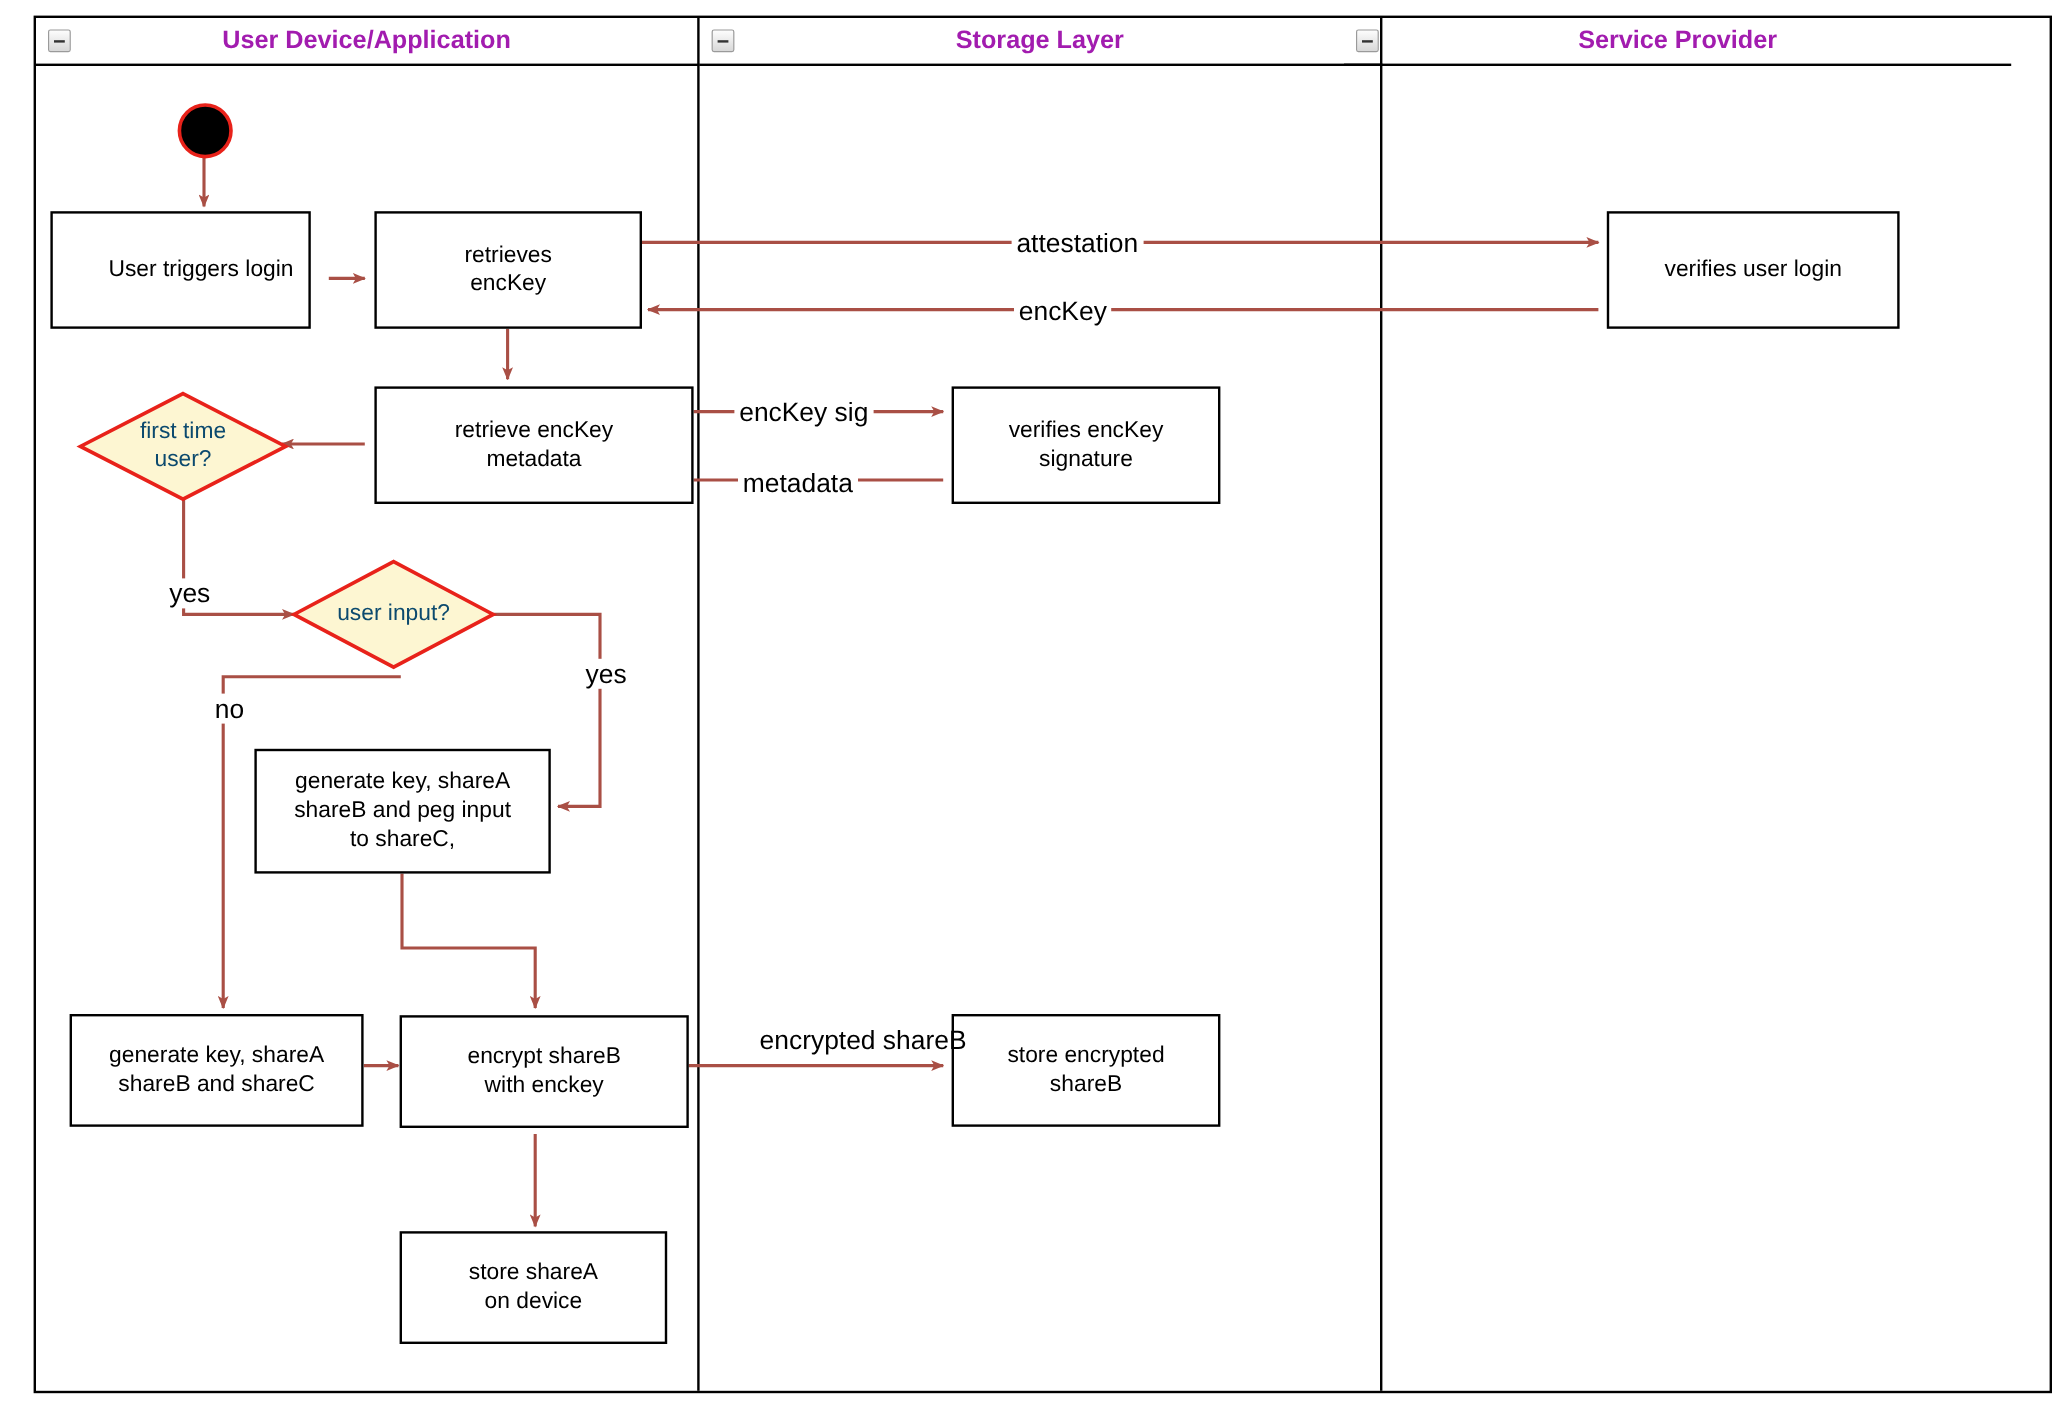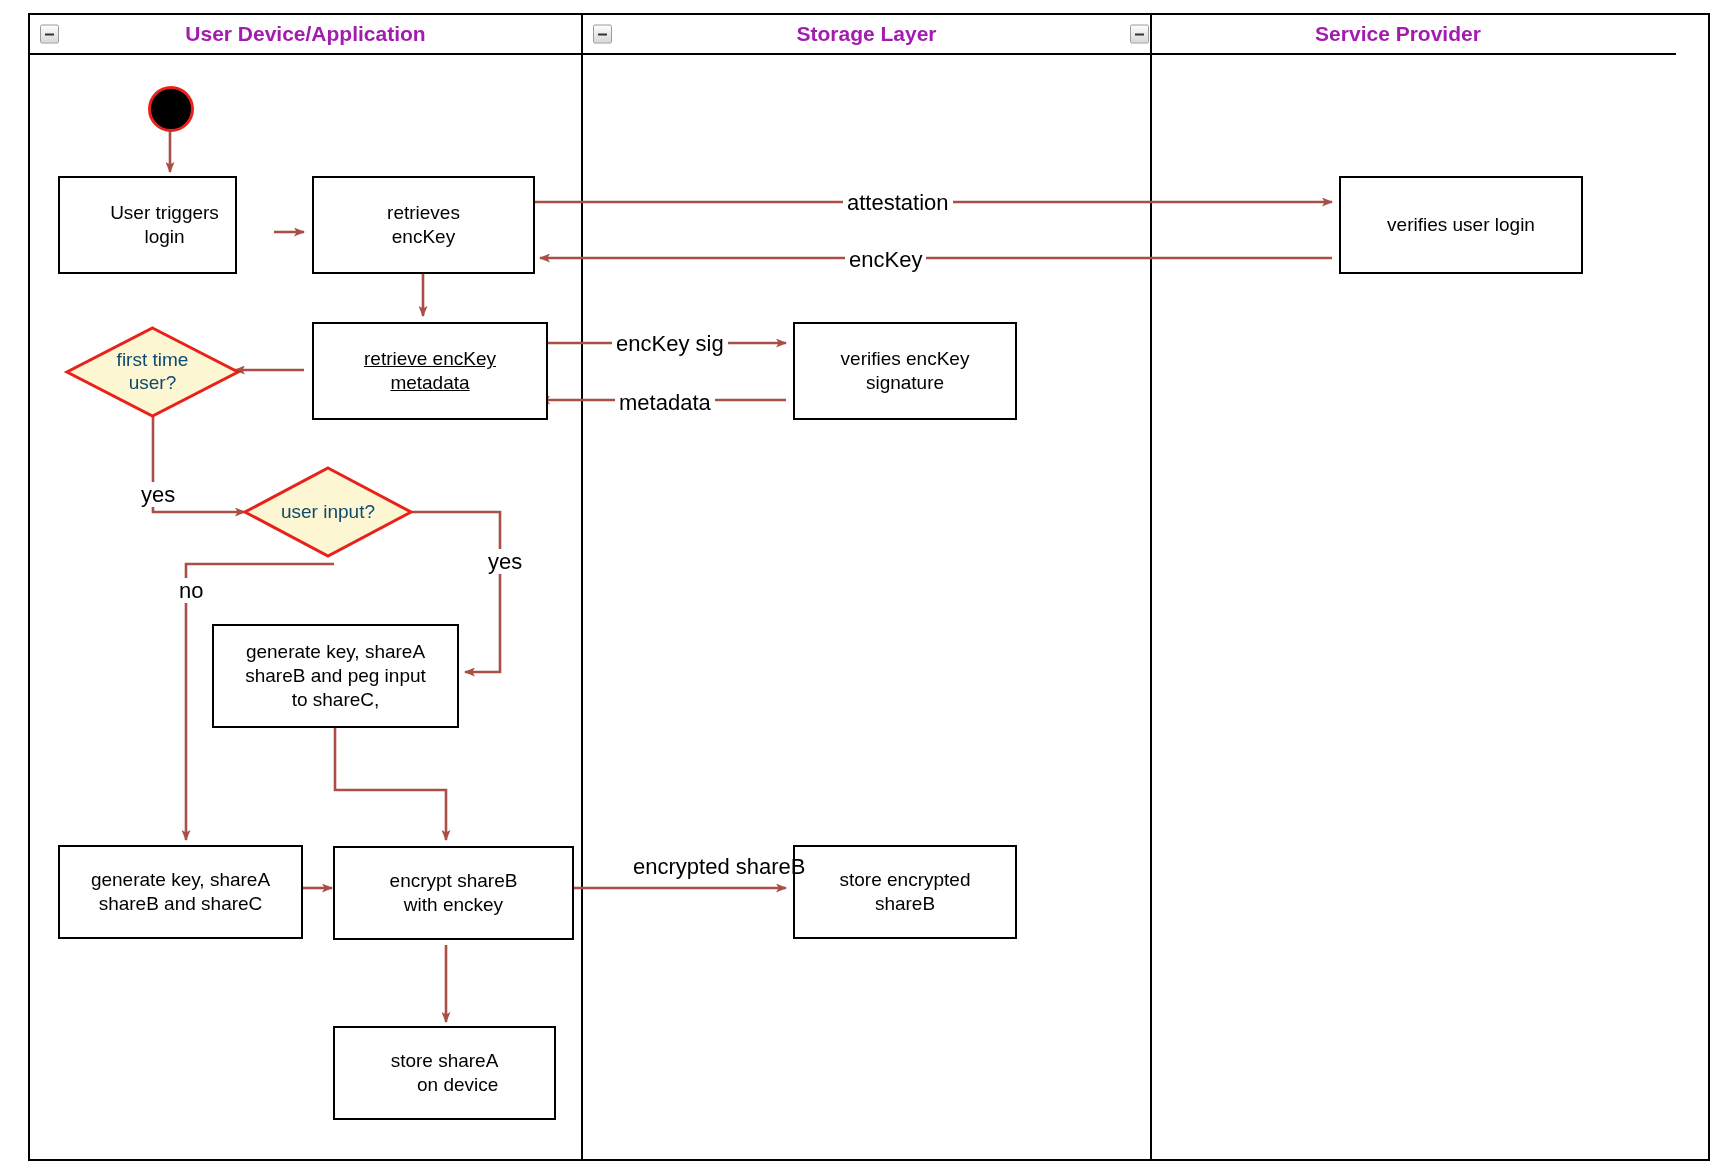--- a/index.html
+++ b/index.html
@@ -102,28 +102,28 @@
 
     <path class="edge" d="M303,888 L332,888" marker-end="url(#ah)"></path>
 
     <path class="edge" d="M556,888 L786,888" marker-end="url(#ah)"></path>
 
     <path class="edge" d="M446,945 L446,1022" marker-end="url(#ah)"></path>
   </svg>
 
   <div class="start-node" style="left:148px;top:86px;width:46px;height:46px;"></div>
 
-  <div class="act" style="left:58px;top:176px;width:179px;height:98px;padding-left:38px;">User triggers login</div>
+  <div class="act" style="left:42px;top:176px;width:217px;height:98px;padding-left:38px;">User triggers login</div>
 
   <div class="act" style="left:312px;top:176px;width:223px;height:98px;">retrieves
 encKey</div>
 
   <div class="act" style="left:1339px;top:176px;width:244px;height:98px;">verifies user login</div>
 
-  <div class="act" style="left:312px;top:322px;width:236px;height:98px;text-decoration:underline;">retrieve encKey
+  <div class="act" style="left:312px;top:322px;width:266px;height:98px;">retrieve encKey
 metadata</div>
 
   <div class="act" style="left:793px;top:322px;width:224px;height:98px;">verifies encKey signature</div>
 
   <div class="diamond-wrap" style="left:65px;top:326px;width:175px;height:92px;">
     <svg width="175" height="92" viewBox="0 0 175 92">
       <polygon points="87.5,2 173,46 87.5,90 2,46" fill="#fdf6d2" stroke="#e8221a" stroke-width="3"></polygon>
     </svg>
     <span class="diamond-label">first time
 user?</span>
@@ -142,21 +142,21 @@
 
   <div class="act" style="left:58px;top:845px;width:245px;height:94px;">generate key, shareA
 shareB and shareC</div>
 
   <div class="act" style="left:333px;top:846px;width:241px;height:94px;">encrypt shareB
 with enckey</div>
 
   <div class="act" style="left:793px;top:845px;width:224px;height:94px;">store encrypted
 shareB</div>
 
-  <div class="act" style="left:333px;top:1026px;width:223px;height:94px;text-align:right;">store shareA
+  <div class="act" style="left:333px;top:1026px;width:223px;height:94px;">store shareA
 on device</div>
 
   <span class="edge-label" style="left:843px;top:190px;">attestation</span>
   <span class="edge-label" style="left:845px;top:247px;">encKey</span>
   <span class="edge-label" style="left:612px;top:331px;">encKey sig</span>
   <span class="edge-label" style="left:615px;top:390px;">metadata</span>
   <span class="edge-label" style="left:137px;top:482px;">yes</span>
   <span class="edge-label" style="left:484px;top:549px;">yes</span>
   <span class="edge-label" style="left:175px;top:578px;">no</span>
   <span class="edge-label" style="left:629px;top:854px;width:96px;">encrypted

